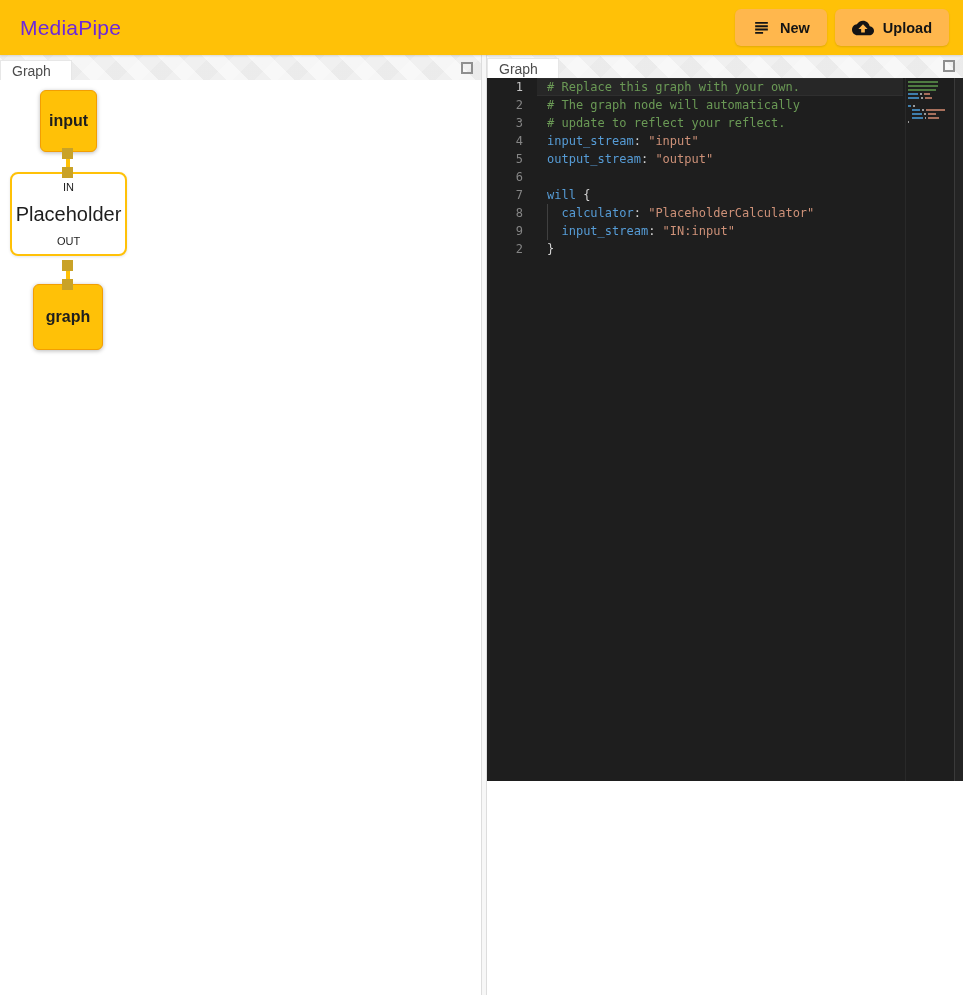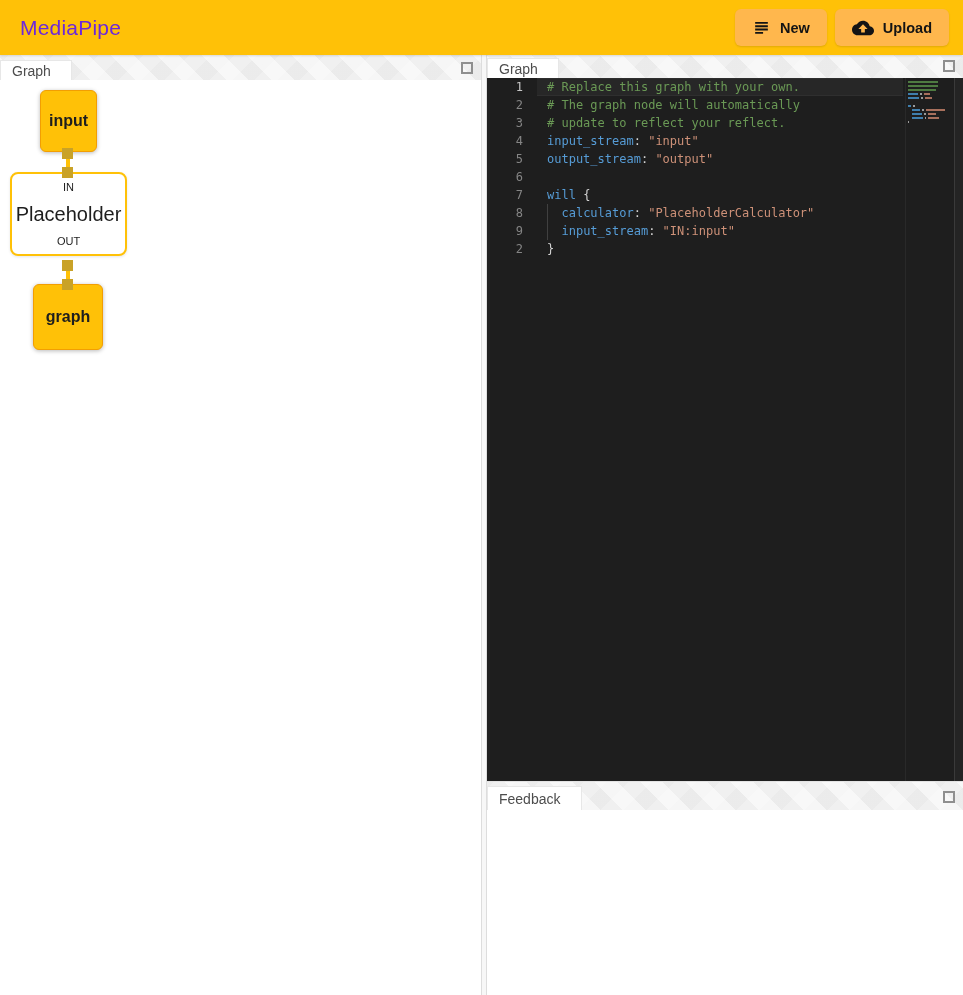--- a/index.html
+++ b/index.html
@@ -261,23 +261,17 @@
             </div>
             <div class="mini-line">
               <span style="width: 0.85px; background: rgb(154, 154, 154);"></span>
             </div>
           </div>
         <div class="overview-ruler"></div>
       </div>
     </section>
 
     <section class="feedback-panel">
-      <div class="tabbar">
-        <div class="tab" style="width:95px;">
-          <span>Feedback</span>
-        </div>
-        <button class="max-btn"></button>
-      </div>
       <div class="feedback-content"></div>
     </section>
 
   </div>
 </div>
 
 </body></html>

